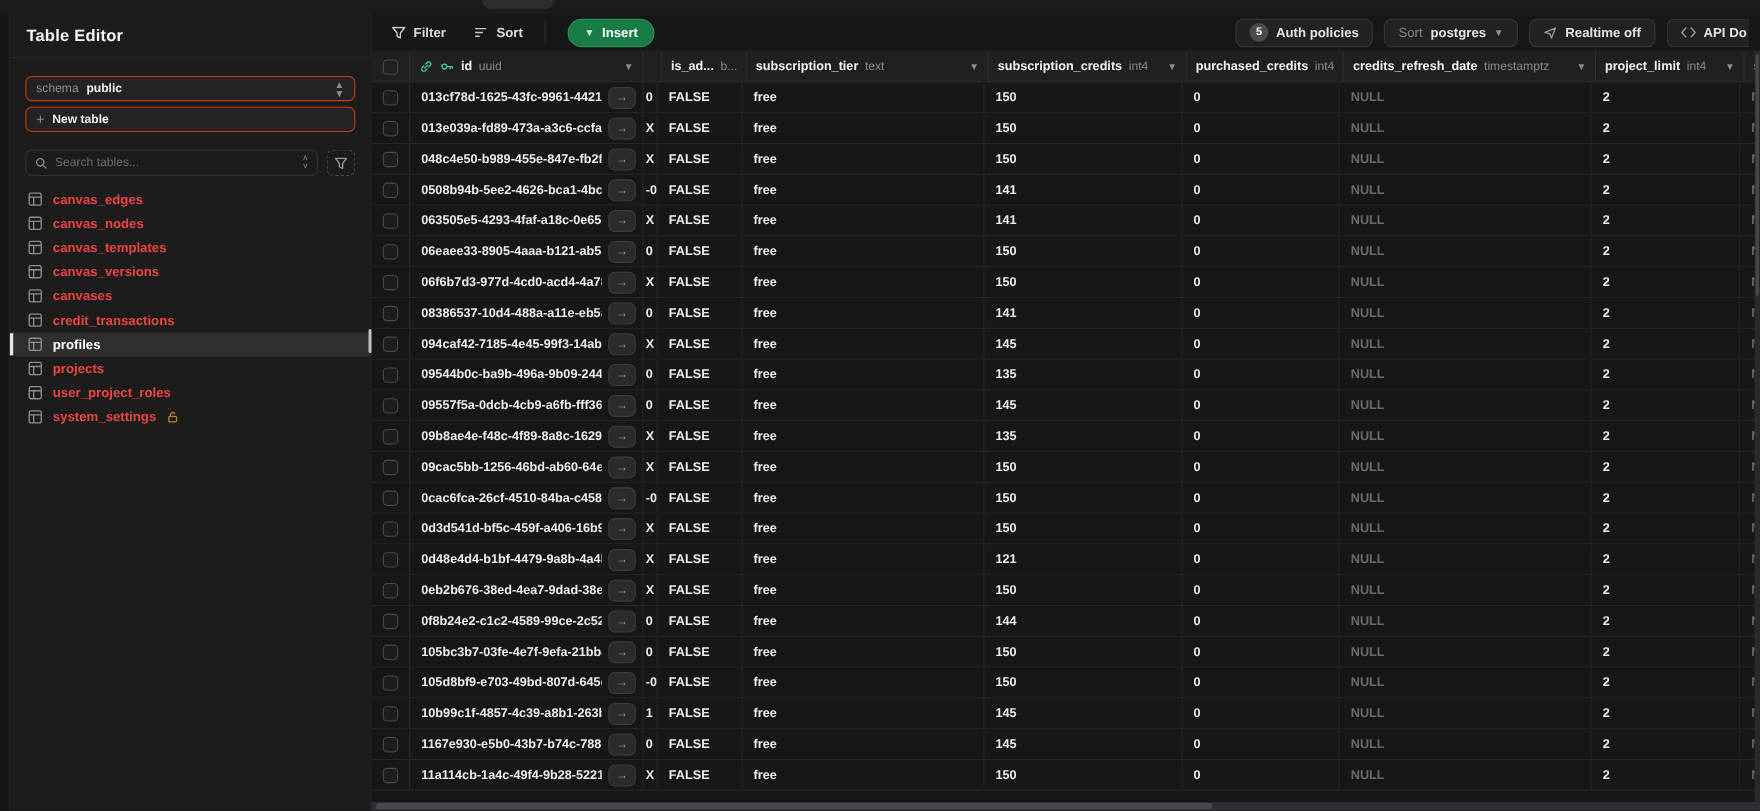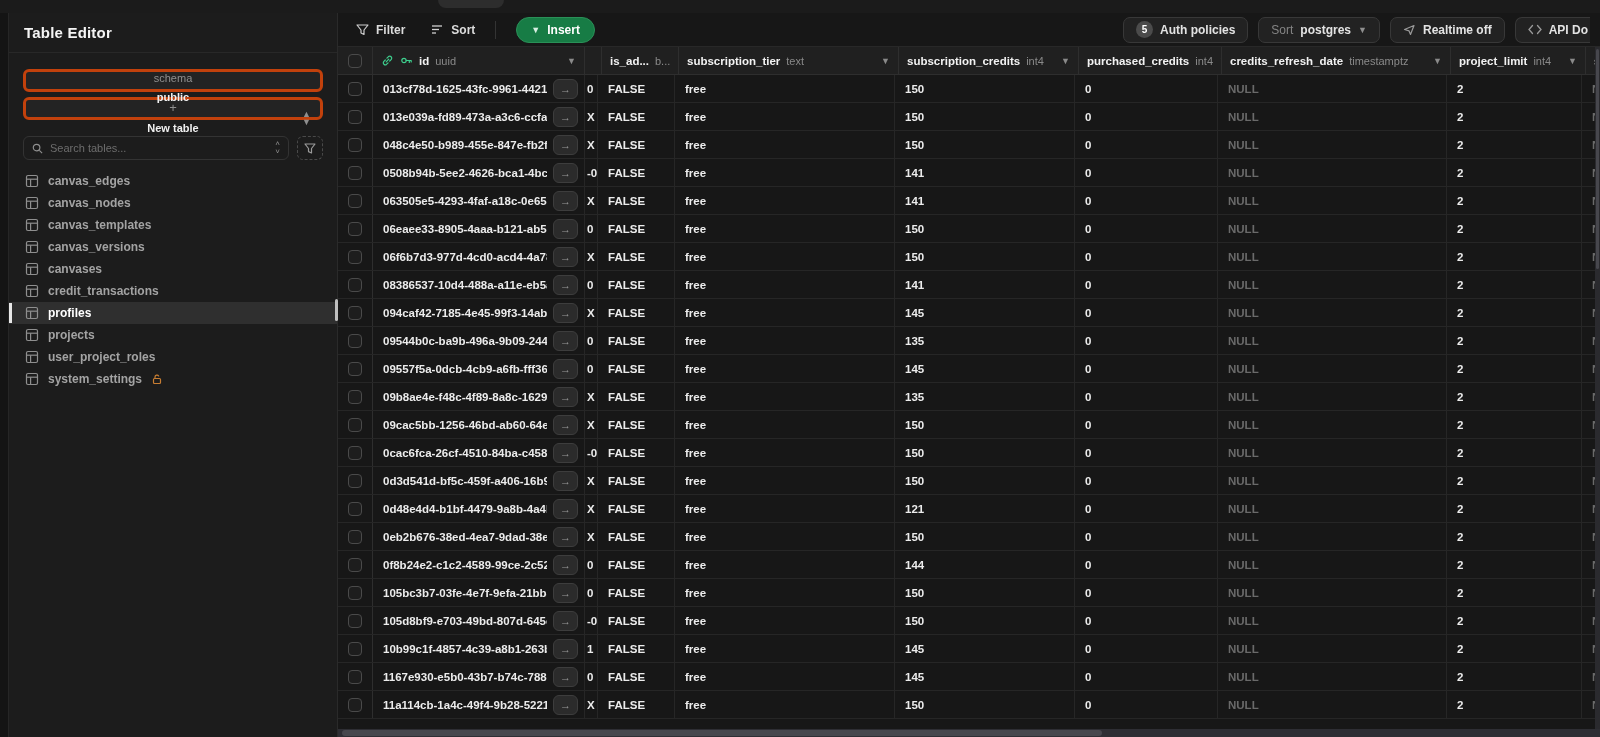--- a/index.html
+++ b/index.html
@@ -17,37 +17,37 @@
     border-right:1px solid #262626; }
 
   
   .sidebar { left:9px; top:13px; width:329px; height:724px; background:#1c1c1c;
     border-right:1px solid #2a2a2a; }
   .sidebar-header { height:40px; display:flex; align-items:center; padding-left:15px;
     border-bottom:1px solid #282828; }
   .sidebar-title { font-size:15px; font-weight:700; color:#f5f5f5; letter-spacing:.2px; }
   .sidebar-controls { padding:16px 14px 0 14px; }
   .ctl { height:23px; display:flex; align-items:center; gap:7px; padding:0 9px;
-    background:#232323; border:3px solid #c2410c; border-radius:6px; font-size:11px;
-    margin-bottom:5px; cursor:pointer;flex-direction:column; }
+    background:#232323; border:1px solid #c2410c; border-radius:6px; font-size:11px;
+    margin-bottom:5px; cursor:pointer; }
   .ctl .muted { color:#8f8f8f; }
   .ctl .strong { color:#f0f0f0; font-weight:700; }
   .updown { margin-left:auto; color:#8f8f8f; font-size:9px; line-height:8px; text-align:center; }
   .search-row { display:flex; gap:8px; margin-top:16px; }
   .search-box { flex:1; height:24px; display:flex; align-items:center; gap:7px; padding:0 8px;
     background:transparent; border:1px solid #333; border-radius:6px; }
   .search-box input { flex:1; background:transparent; border:none; outline:none;
     font-size:11px; color:#d0d0d0; font-family:inherit; }
   .search-box input::placeholder { color:#6d6d6d; }
   .mini-filter-btn { width:26px; height:24px; border:1px dashed #4a4a4a; border-radius:6px;
     display:flex; align-items:center; justify-content:center; cursor:pointer; }
   .table-list { margin-top:10px; }
   .t-item { position:relative; height:22px; display:flex; align-items:center; gap:9px;
     padding-left:16px; cursor:pointer; }
-  .t-item .t-label { font-size:12px; font-weight:700; color:#a3a3a3; }
+  .t-item .t-label { font-size:12px; font-weight:700; color:#ef4444; }
   .t-item.selected { background:#2f2f2f; }
   .t-item.selected .t-label { color:#ffffff; }
   .t-item.selected::before { content:""; position:absolute; left:0; top:1px; bottom:1px;
     width:3px; background:#e8e8e8; }
   .sb-thumb { left:335px; top:299px; width:3px; height:22px; background:#cfcfcf;
     border-radius:2px; opacity:.9; }
 
   
   .main { left:338px; top:13px; width:1262px; height:724px; background:#171717; }
   .toolbar { height:34px; display:flex; align-items:center; border-bottom:1px solid #282828;

